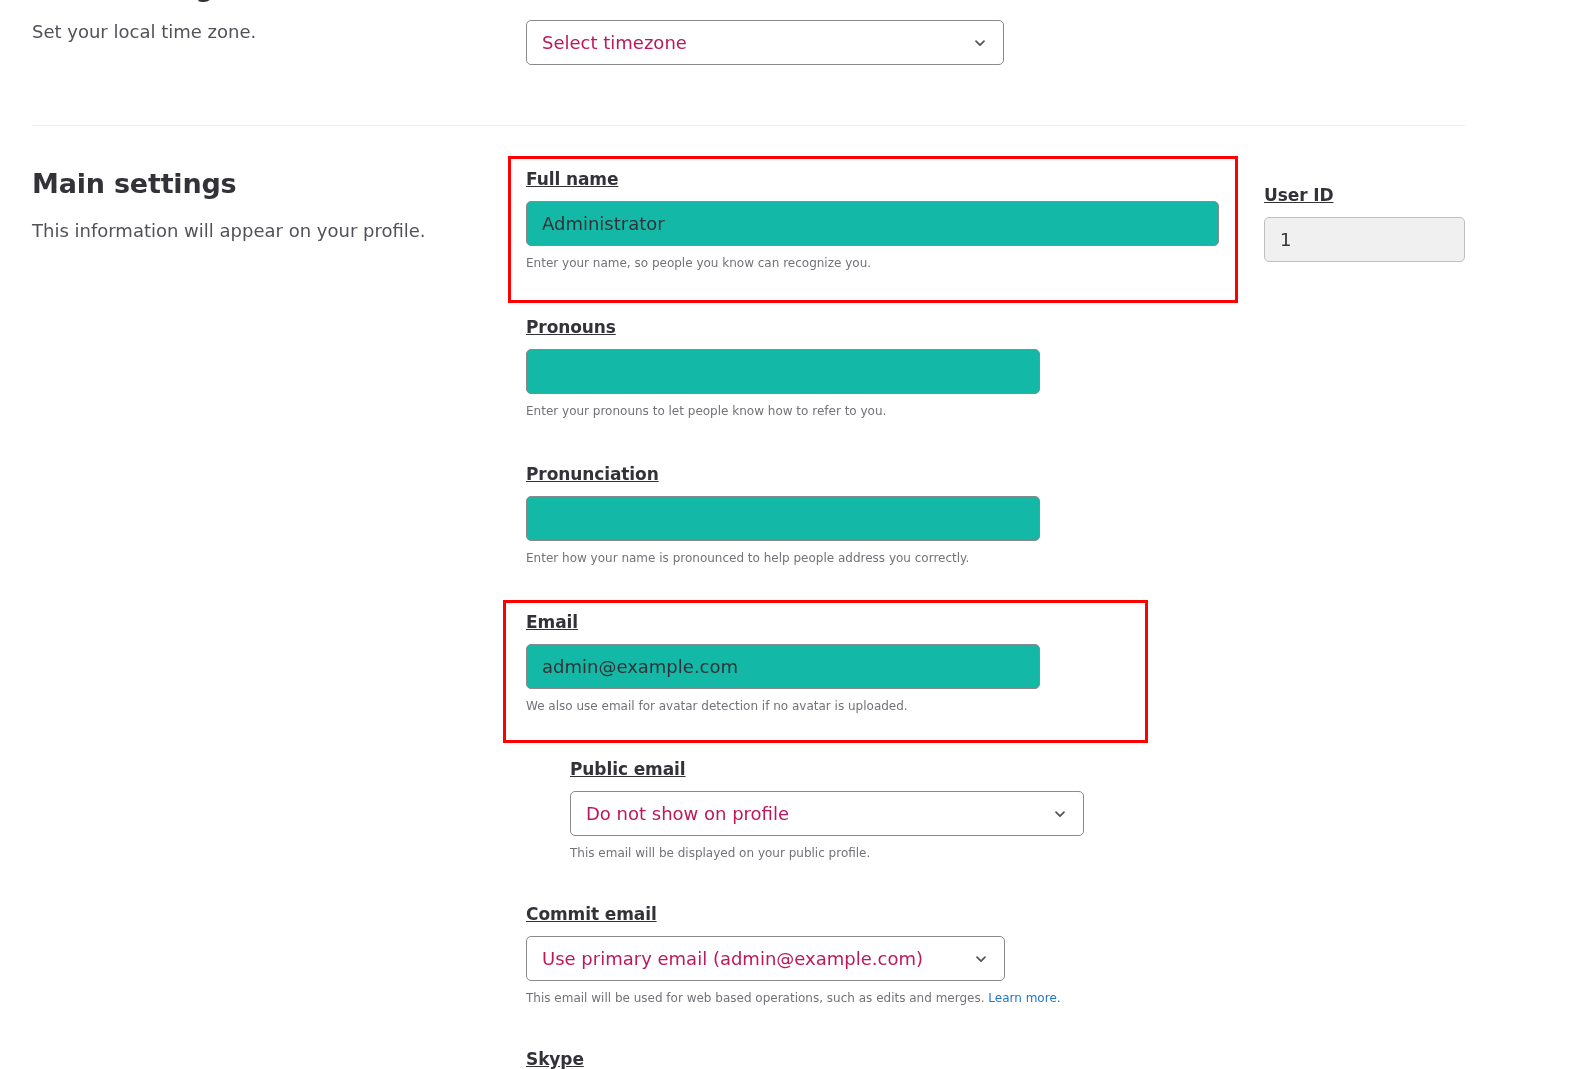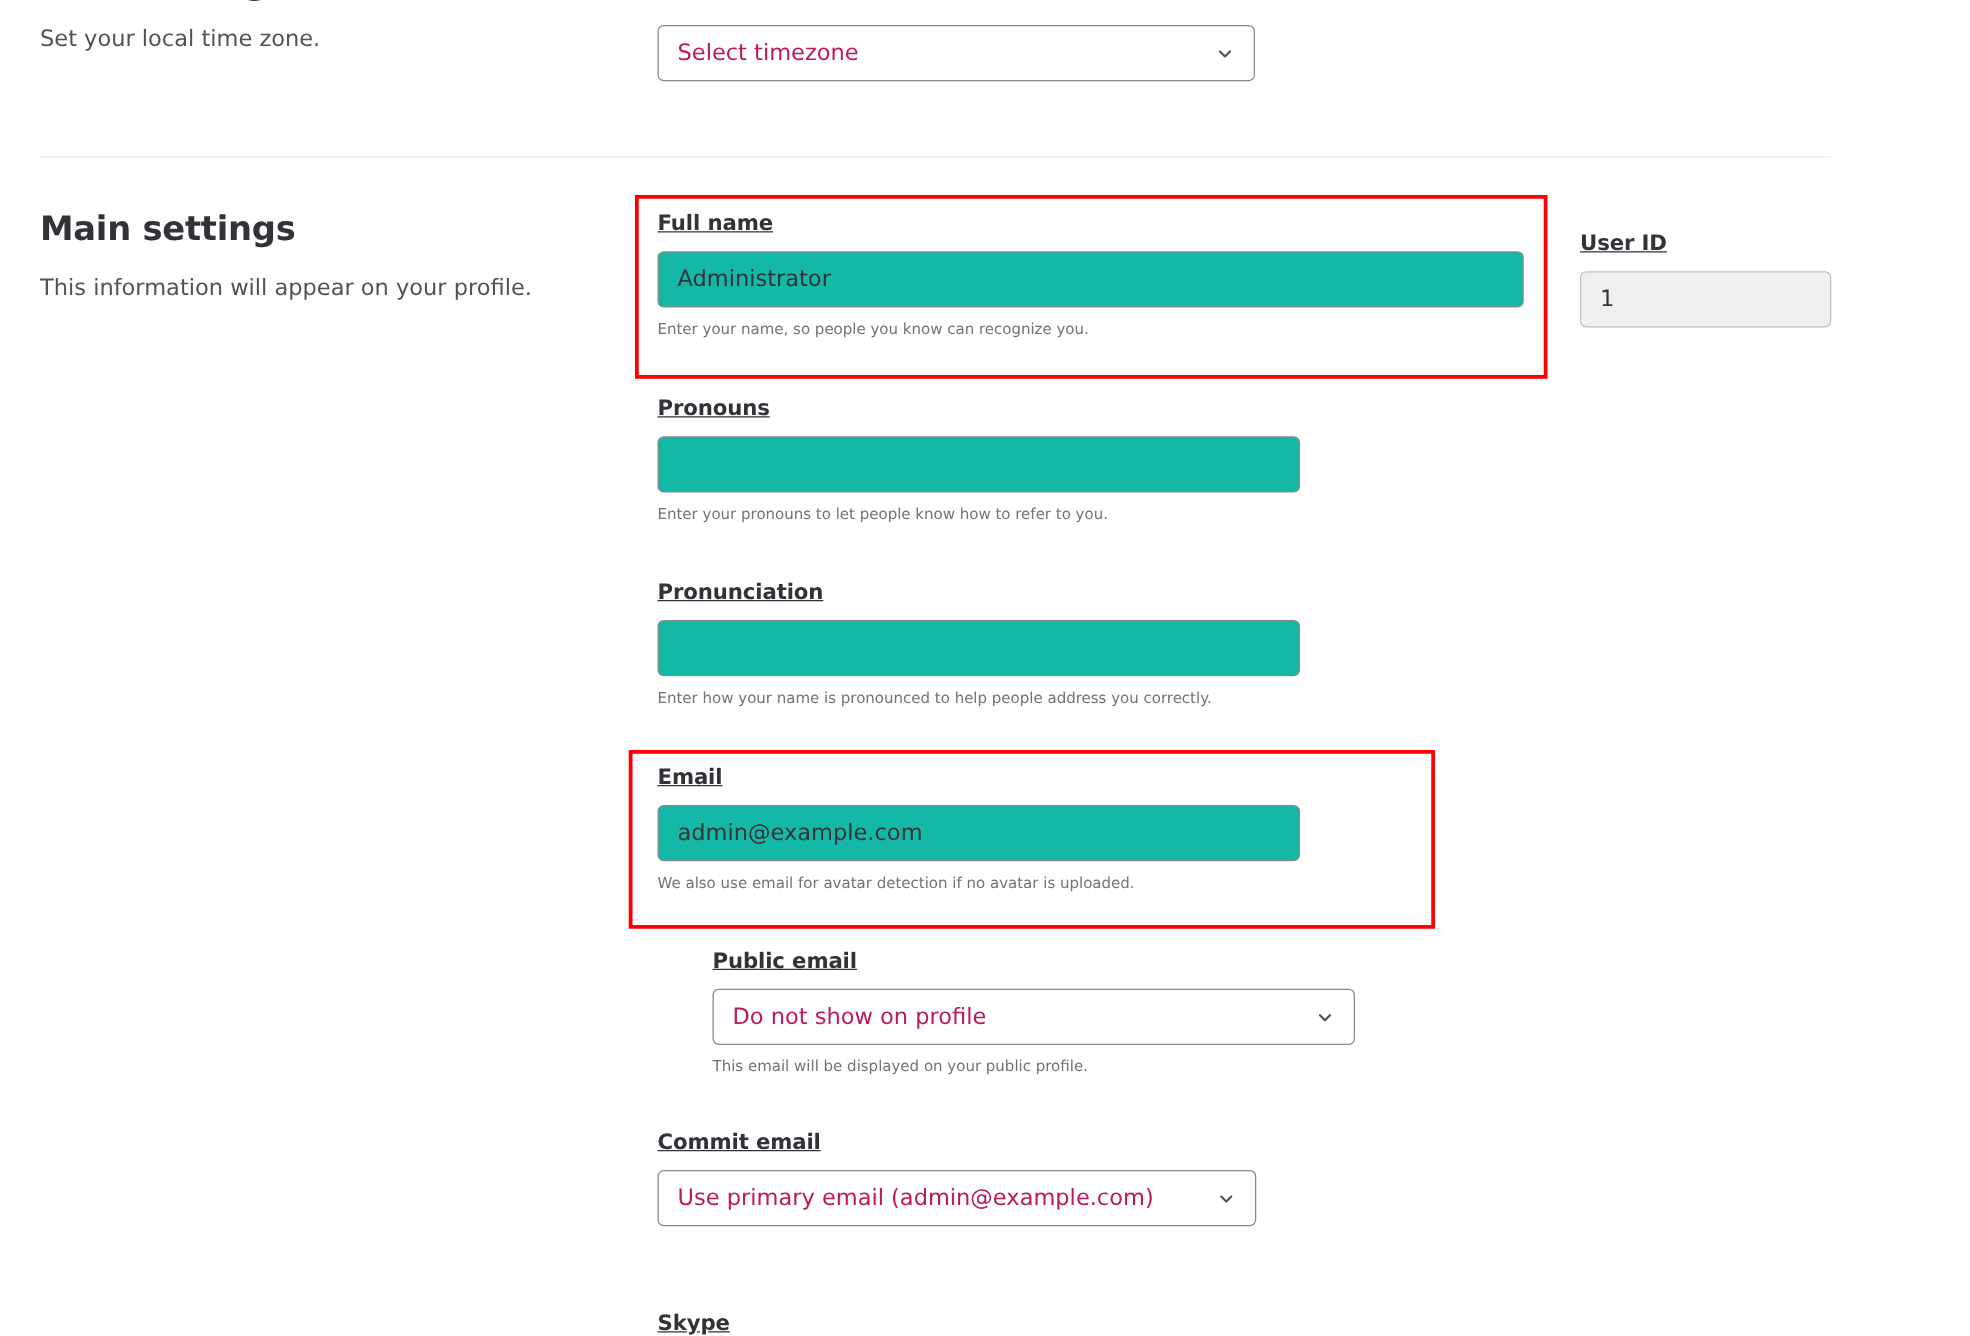--- a/index.html
+++ b/index.html
@@ -289,20 +289,24 @@
   <div class="field abs w-commit" id="field-commit-email">
     <label class="field-label">Commit email</label>
     <div class="select-ctl">
       <span class="select-text">Use primary email (admin@example.com)</span>
       <span class="chev">
         <svg viewBox="0 0 16 16" width="16" height="16" fill="none" stroke="currentColor" stroke-width="1.7" stroke-linecap="round" stroke-linejoin="round">
           <path d="M4 6.2 L8 10.2 L12 6.2"></path>
         </svg>
       </span>
     </div>
+    <div class="field-help" style="white-space:nowrap;">
+      <span>This email will be used for web based operations, such as edits and merges.</span>
+      <a href="#">Learn more.</a>
+    </div>
   </div>
 
   <div class="field abs" id="field-skype">
     <label class="field-label">Skype</label>
   </div>
 
   <div class="annot" id="annot-fullname"></div>
   <div class="annot" id="annot-email"></div>
 
 </div>

